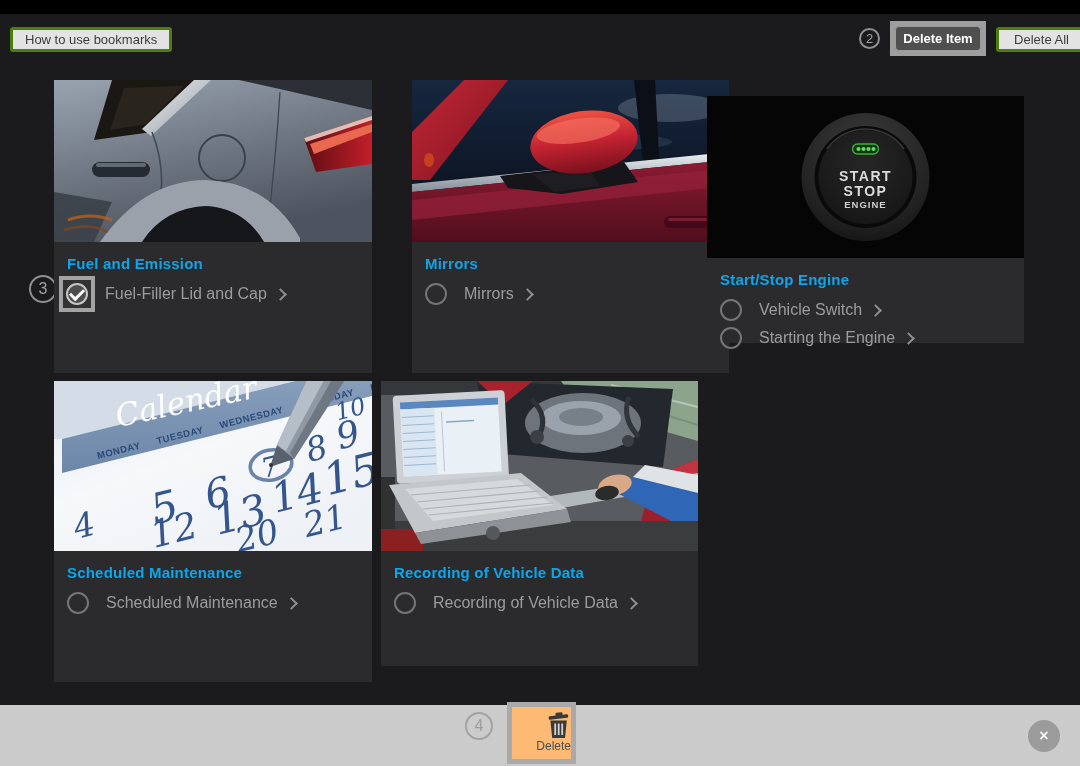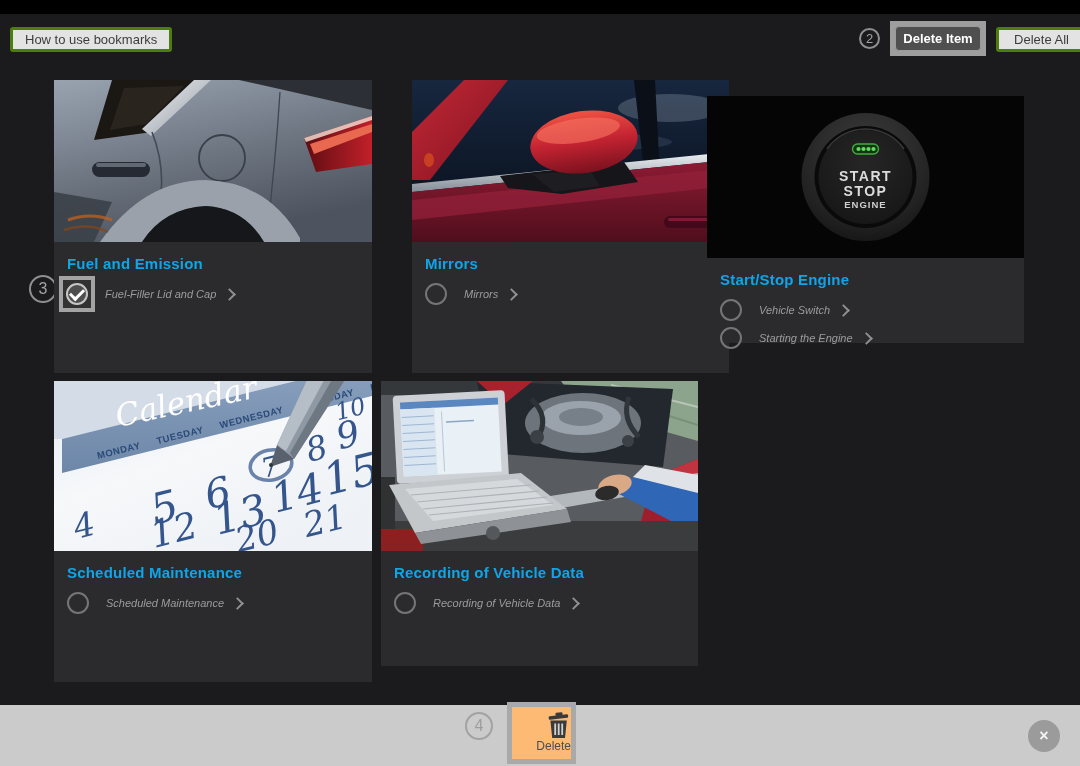--- a/index.html
+++ b/index.html
@@ -49,21 +49,21 @@
   .cb.checked { border-color:#c6c6c6; background:#4e4e4e; }
   .checkmark {
     width:11px; height:6px; border-left:3px solid #fff; border-bottom:3px solid #fff;
     transform:rotate(-45deg) translate(1px,-1px);
   }
   .checked-frame {
     box-sizing:border-box; width:36px; height:36px; flex:none;
     border:4px solid #a3a3a3; background:#323232; padding:3px;
     margin:-6px 0 -6px -8px; display:flex; align-items:center; justify-content:center;
   }
-  .item-label { margin-left:17px; font-size:11px; color:#9c9c9c;font-style:italic; }
+  .item-label { margin-left:17px; font-size:16px; color:#9c9c9c; }
   .item-row.is-checked .item-label { margin-left:10px; }
   .chev {
     width:7px; height:7px; border-top:2px solid #8f8f8f; border-right:2px solid #8f8f8f;
     transform:rotate(45deg); margin-left:9px; margin-top:1px; flex:none;
   }
 
   
   #bottom-bar { position:absolute; left:0; top:705px; width:1080px; height:61px; background:#cbcbcb; }
   #frame-delete {
     position:absolute; left:507px; top:702px; width:69px; height:62px;

